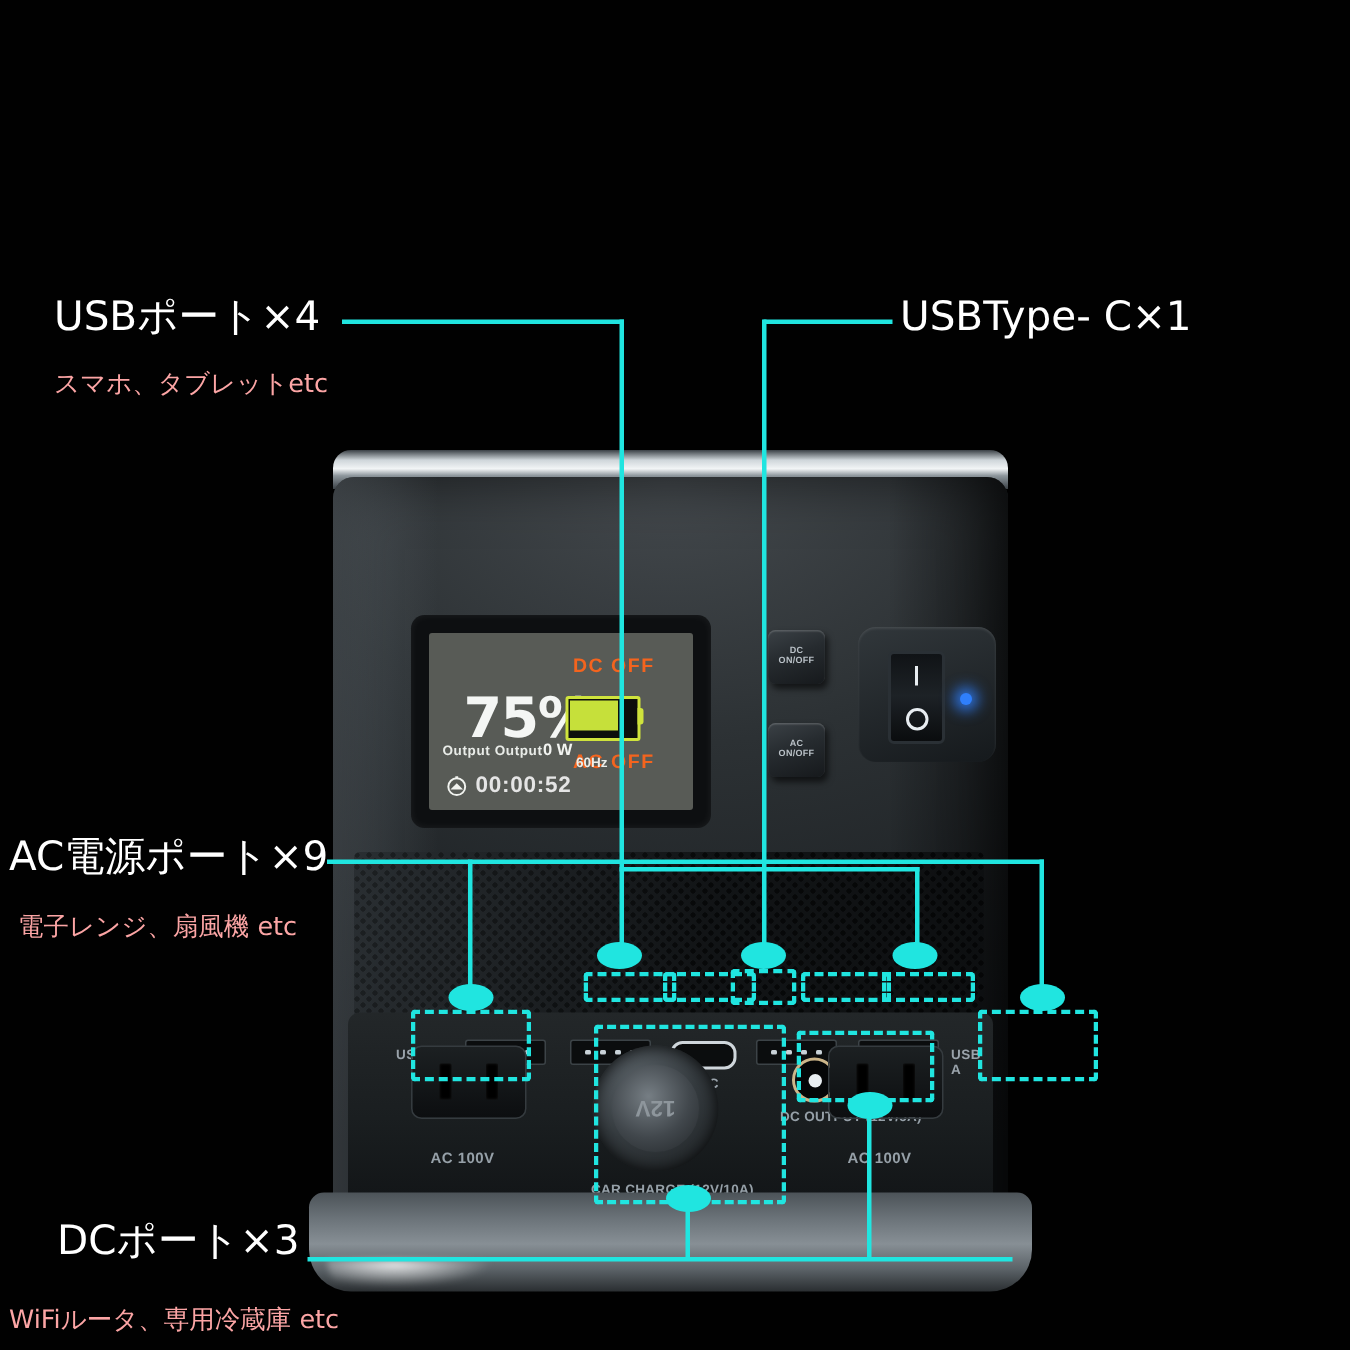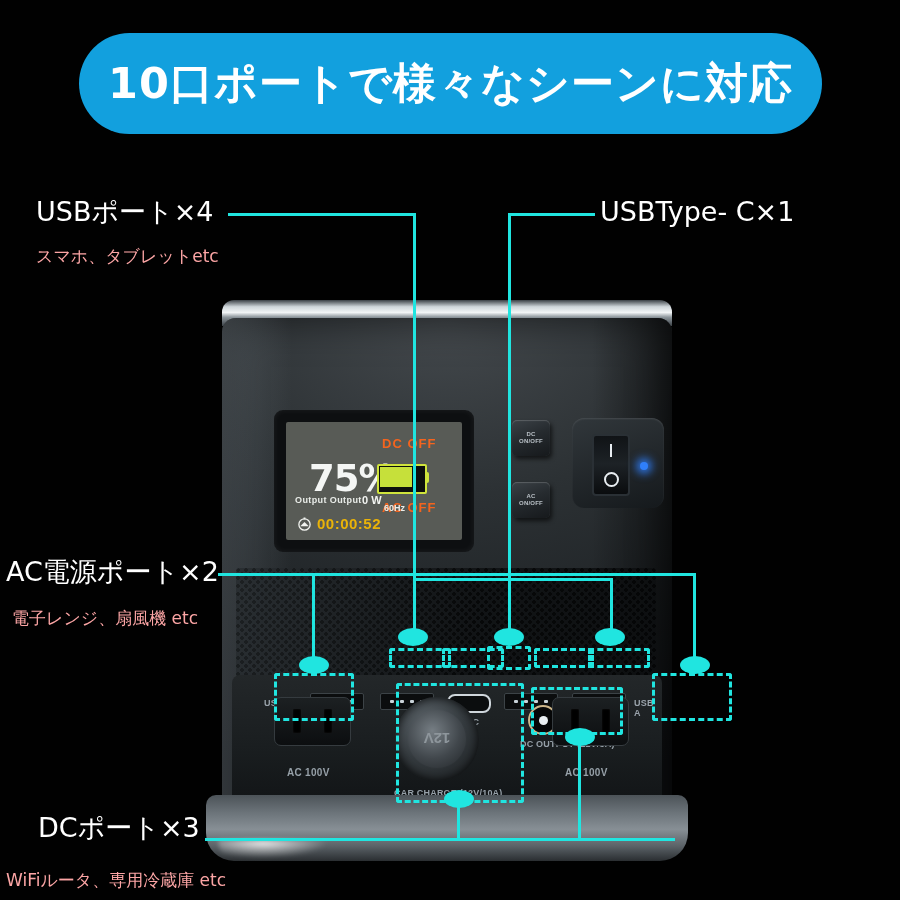--- a/index.html
+++ b/index.html
@@ -81,21 +81,21 @@
     position:absolute;left:91px;top:42px;width:46px;height:26px;
     border:2px solid #cfe33c;border-radius:2px;background:#0d0f0c;
   }
   .batt-fill{position:absolute;left:1px;top:1px;width:30px;height:20px;background:#c6e03a;}
   .batt-cap{position:absolute;left:139px;top:50px;width:4px;height:11px;background:#cfe33c;border-radius:0 2px 2px 0;}
   .dcoff{position:absolute;left:96px;top:14px;color:#f4641e;font-size:13px;font-weight:700;letter-spacing:1px;}
   .acoff{position:absolute;left:96px;top:78px;color:#f4641e;font-size:13px;font-weight:700;letter-spacing:1px;}
   .outlabel{position:absolute;left:9px;top:73px;color:#e9ece8;font-size:9px;font-weight:700;letter-spacing:.4px;}
   .outval{position:absolute;left:76px;top:72px;color:#f2f4f1;font-size:11px;font-weight:700;}
   .clock-ico{position:absolute;left:11px;top:94px;width:15px;height:15px;}
-  .timeval{position:absolute;left:31px;top:93px;color:#eab308;font-size:15px;font-weight:700;letter-spacing:.5px;}
+  .timeval{position:absolute;left:31px;top:93px;color:#e5e5e5;font-size:15px;font-weight:700;letter-spacing:.5px;}
   .hz{position:absolute;left:98px;top:81px;color:#eceee9;font-size:9px;font-weight:700;}
 
   
   .sqbtn{
     position:absolute;width:38px;height:36px;border-radius:5px;
     background:linear-gradient(160deg,#3b4146 0%,#262b2f 45%,#16191c 100%);
     box-shadow:inset 0 1px 1px rgba(255,255,255,.18),2px 3px 4px rgba(0,0,0,.6);
     display:flex;align-items:center;justify-content:center;text-align:center;
   }
   .sqbtn span{color:#b9c0c6;font-size:6px;font-weight:700;line-height:1.25;letter-spacing:.2px;}
@@ -204,23 +204,20 @@
   }
   .dbox{
     position:absolute;border:3px dashed #20e5e0;border-radius:3px;box-sizing:border-box;
   }
 </style>
 </head>
 <body>
 
 <div class="stage">
 
-  <div class="banner">
-    <div class="banner-text">10口ポートで様々なシーンに対応</div>
-  </div>
 
   <div class="device">
     <div class="handle"></div>
     <div class="top-bevel"></div>
     <div class="body"></div>
     <div class="body-left-shade"></div>
     <div class="body-right-shade"></div>
 
     <div class="lcd-bezel">
       <div class="lcd">
@@ -363,19 +360,19 @@
   <div class="line vl" style="left:457px;top:800px;height:40px;"></div>
   <div class="dot" style="left:444px;top:790px;"></div>
   <div class="line vl" style="left:578px;top:738px;height:102px;"></div>
   <div class="dot" style="left:565px;top:728px;"></div>
 
   <div class="ann-title" style="left:36px;top:198px;font-size:27px;">USBポート×4</div>
   <div class="ann-sub" style="left:36px;top:248px;font-size:17px;">スマホ、タブレットetc</div>
 
   <div class="ann-title" style="left:600px;top:198px;font-size:27px;">USBType- C×1</div>
 
-  <div class="ann-title" style="left:6px;top:558px;font-size:27px;">AC電源ポート×2</div>
+  <div class="ann-title" style="left:6px;top:558px;font-size:27px;">AC電源ポート×9</div>
   <div class="ann-sub" style="left:12px;top:610px;font-size:17px;">電子レンジ、扇風機 etc</div>
 
   <div class="ann-title" style="left:38px;top:814px;font-size:27px;">DCポート×3</div>
   <div class="ann-sub" style="left:6px;top:872px;font-size:17px;">WiFiルータ、専用冷蔵庫 etc</div>
 
 </div>
 
 </body></html>

